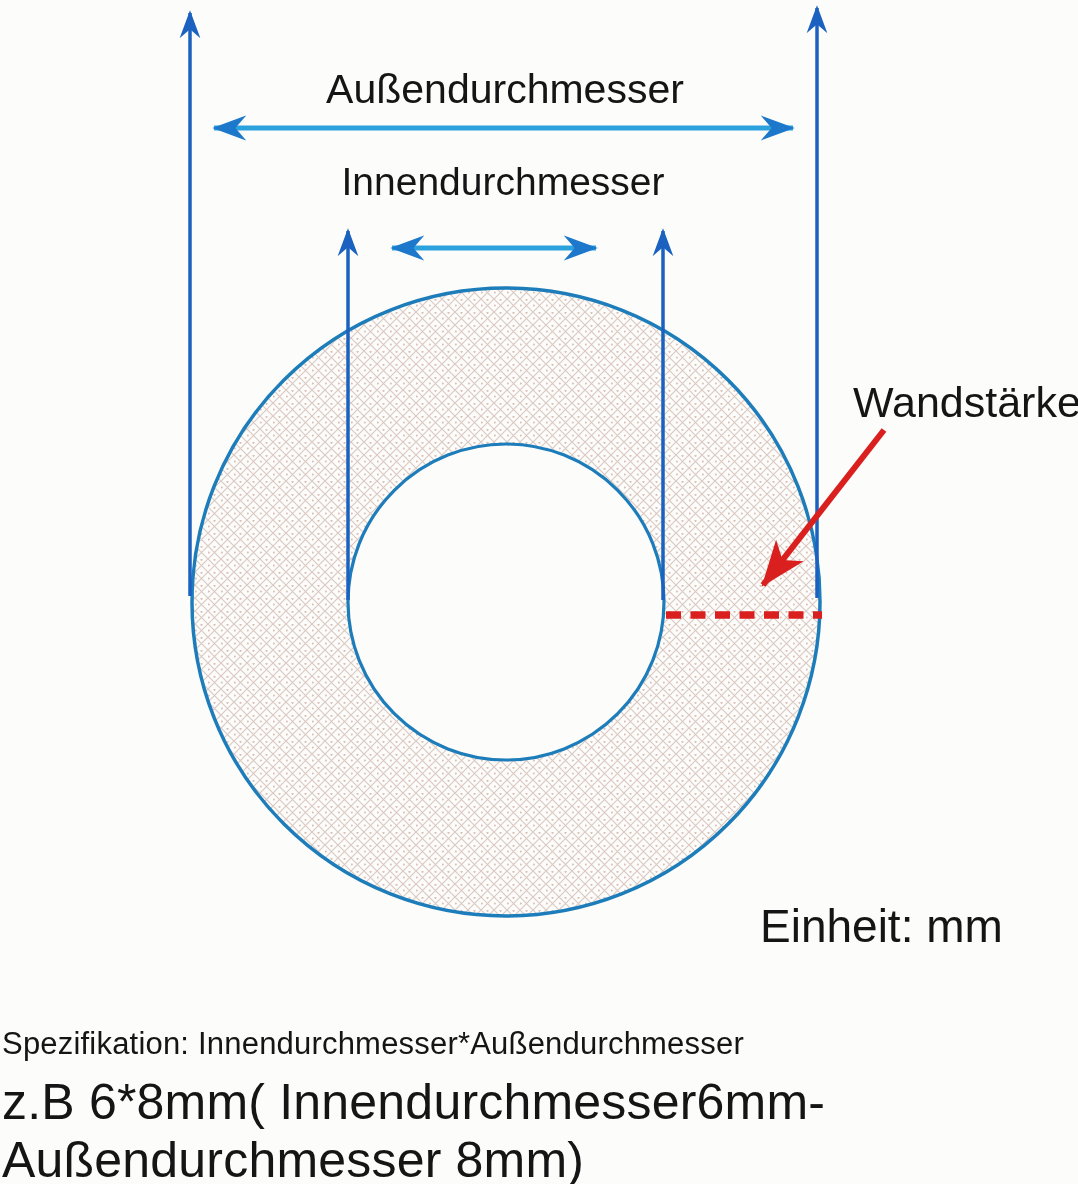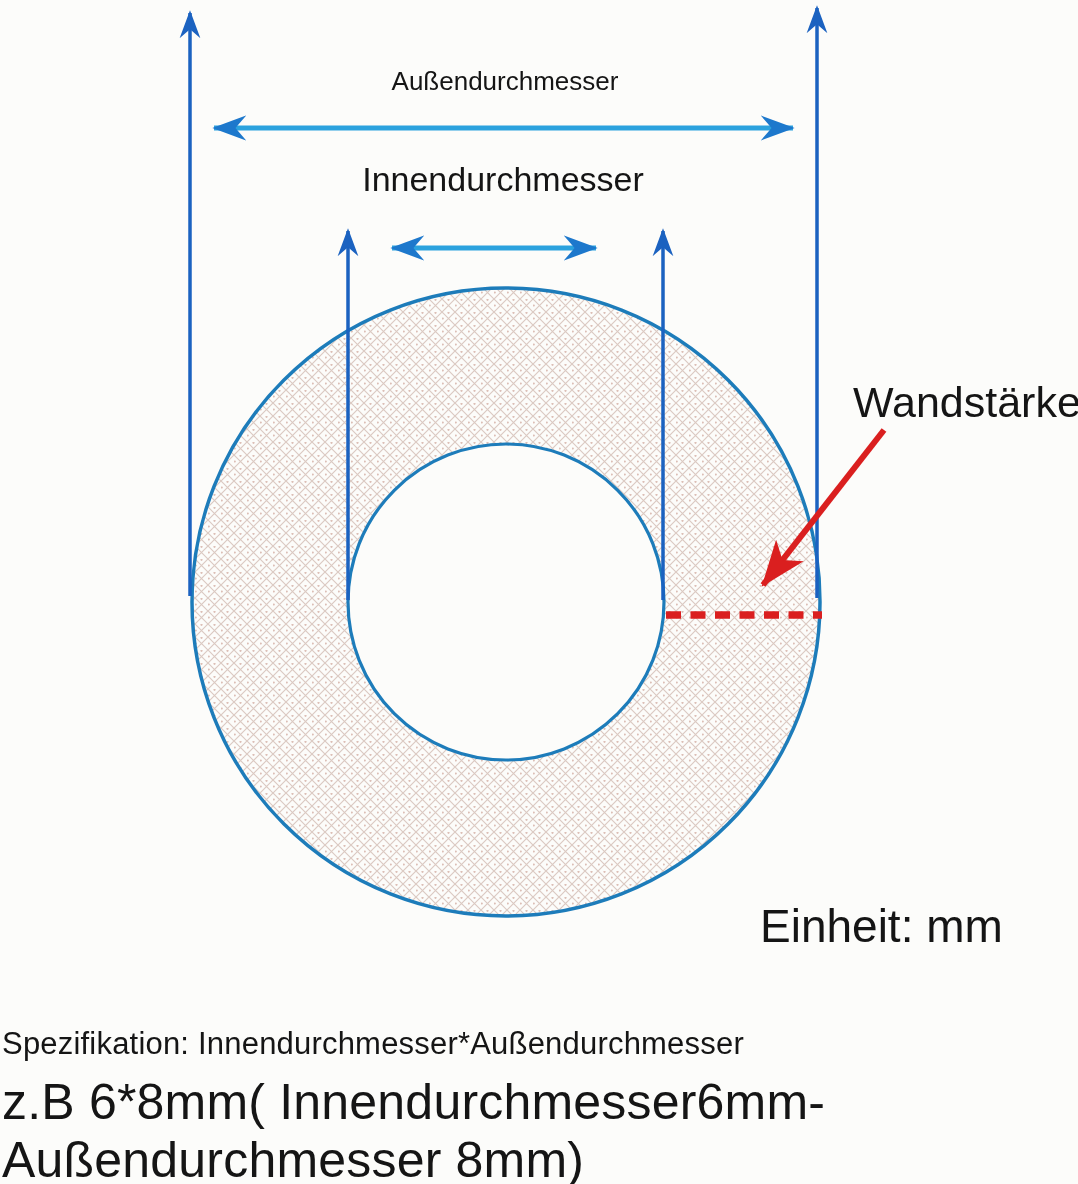--- a/index.html
+++ b/index.html
@@ -29,22 +29,22 @@
     left: 0; top: 0;
     width: 1078px; height: 1184px;
   }
   .label {
     position: absolute;
     white-space: nowrap;
     color: var(--text);
     line-height: 1.1;
   }
   .label.centered { transform: translateX(-50%); }
-  .outer-diameter-label { left: 505px; top: 67px;  font-size: 26px; }
-  .inner-diameter-label { left: 503px; top: 161px; font-size: 34px; }
+  .outer-diameter-label { left: 505px; top: 67px;  font-size: 41px; }
+  .inner-diameter-label { left: 503px; top: 161px; font-size: 39px; }
   .wall-thickness-label { left: 853px; top: 379px; font-size: 43px; }
   .unit-label           { left: 760px; top: 901px; font-size: 46px; }
   .spec-block { position: absolute; left: 2px; top: 1026px; }
   .spec-line1 { font-size: 31px; letter-spacing: 0.2px; }
   .spec-line2 { font-size: 50px; margin-top: 11px; letter-spacing: 0.2px; }
 
   .guide-line   { stroke: var(--guide-blue); stroke-width: 3.5; fill: none; }
   .guide-head   { fill: var(--guide-blue); }
   .dim-line     { stroke: var(--dim-blue); stroke-width: 5; fill: none; }
   .dim-head     { fill: var(--dim-blue-head); }

